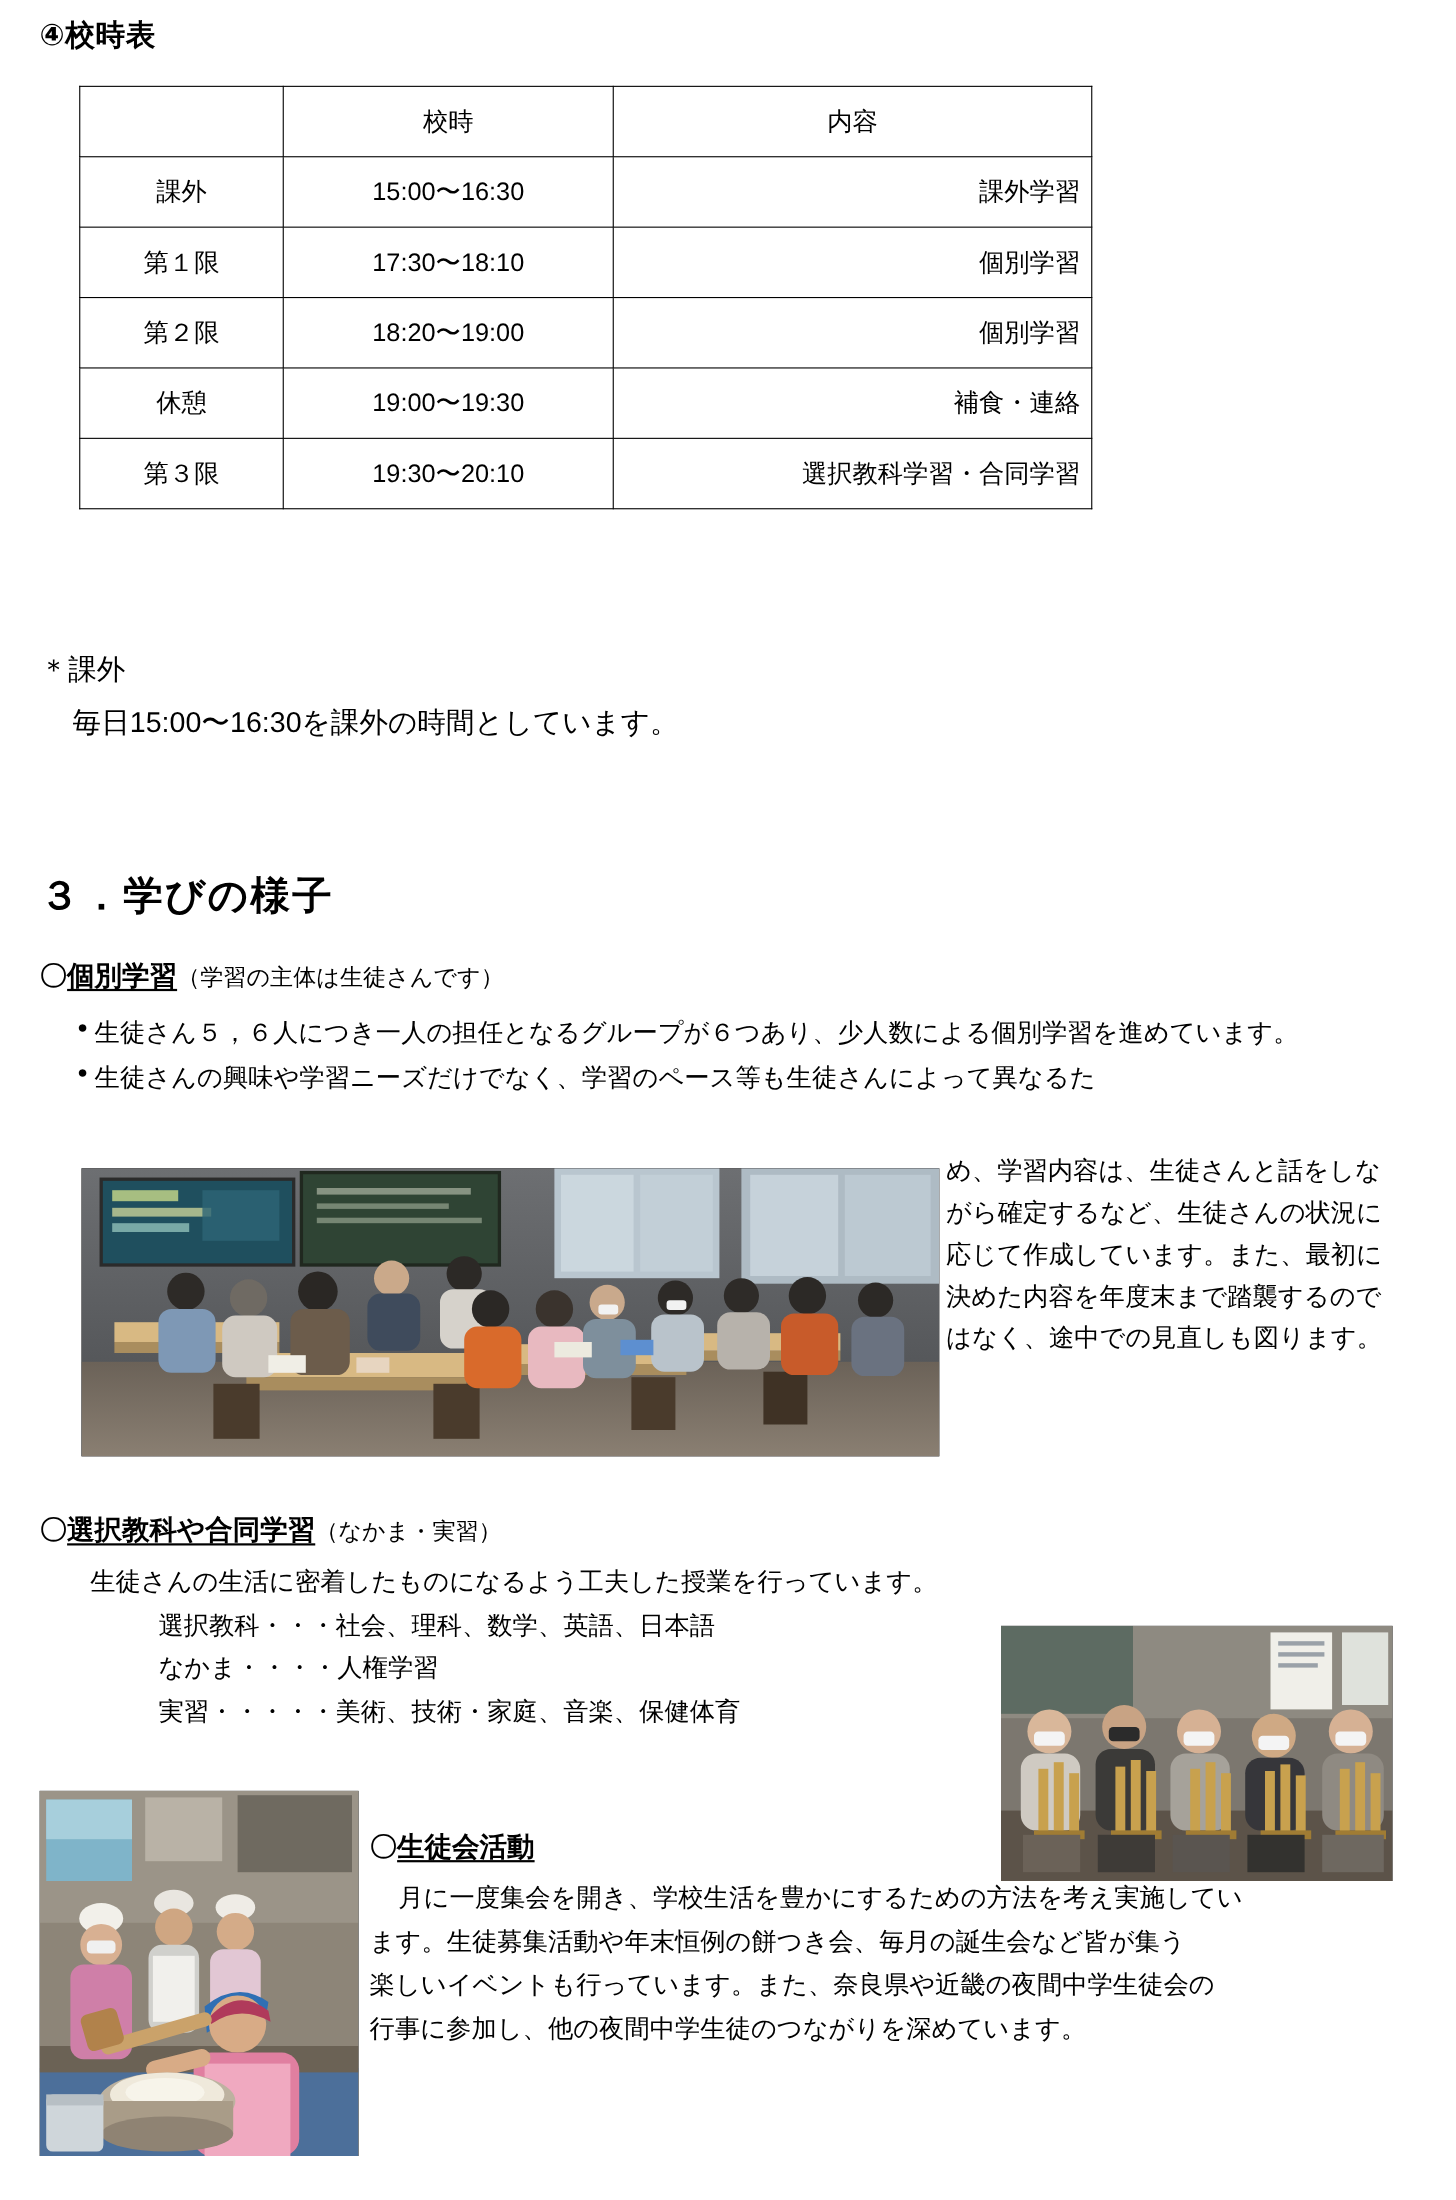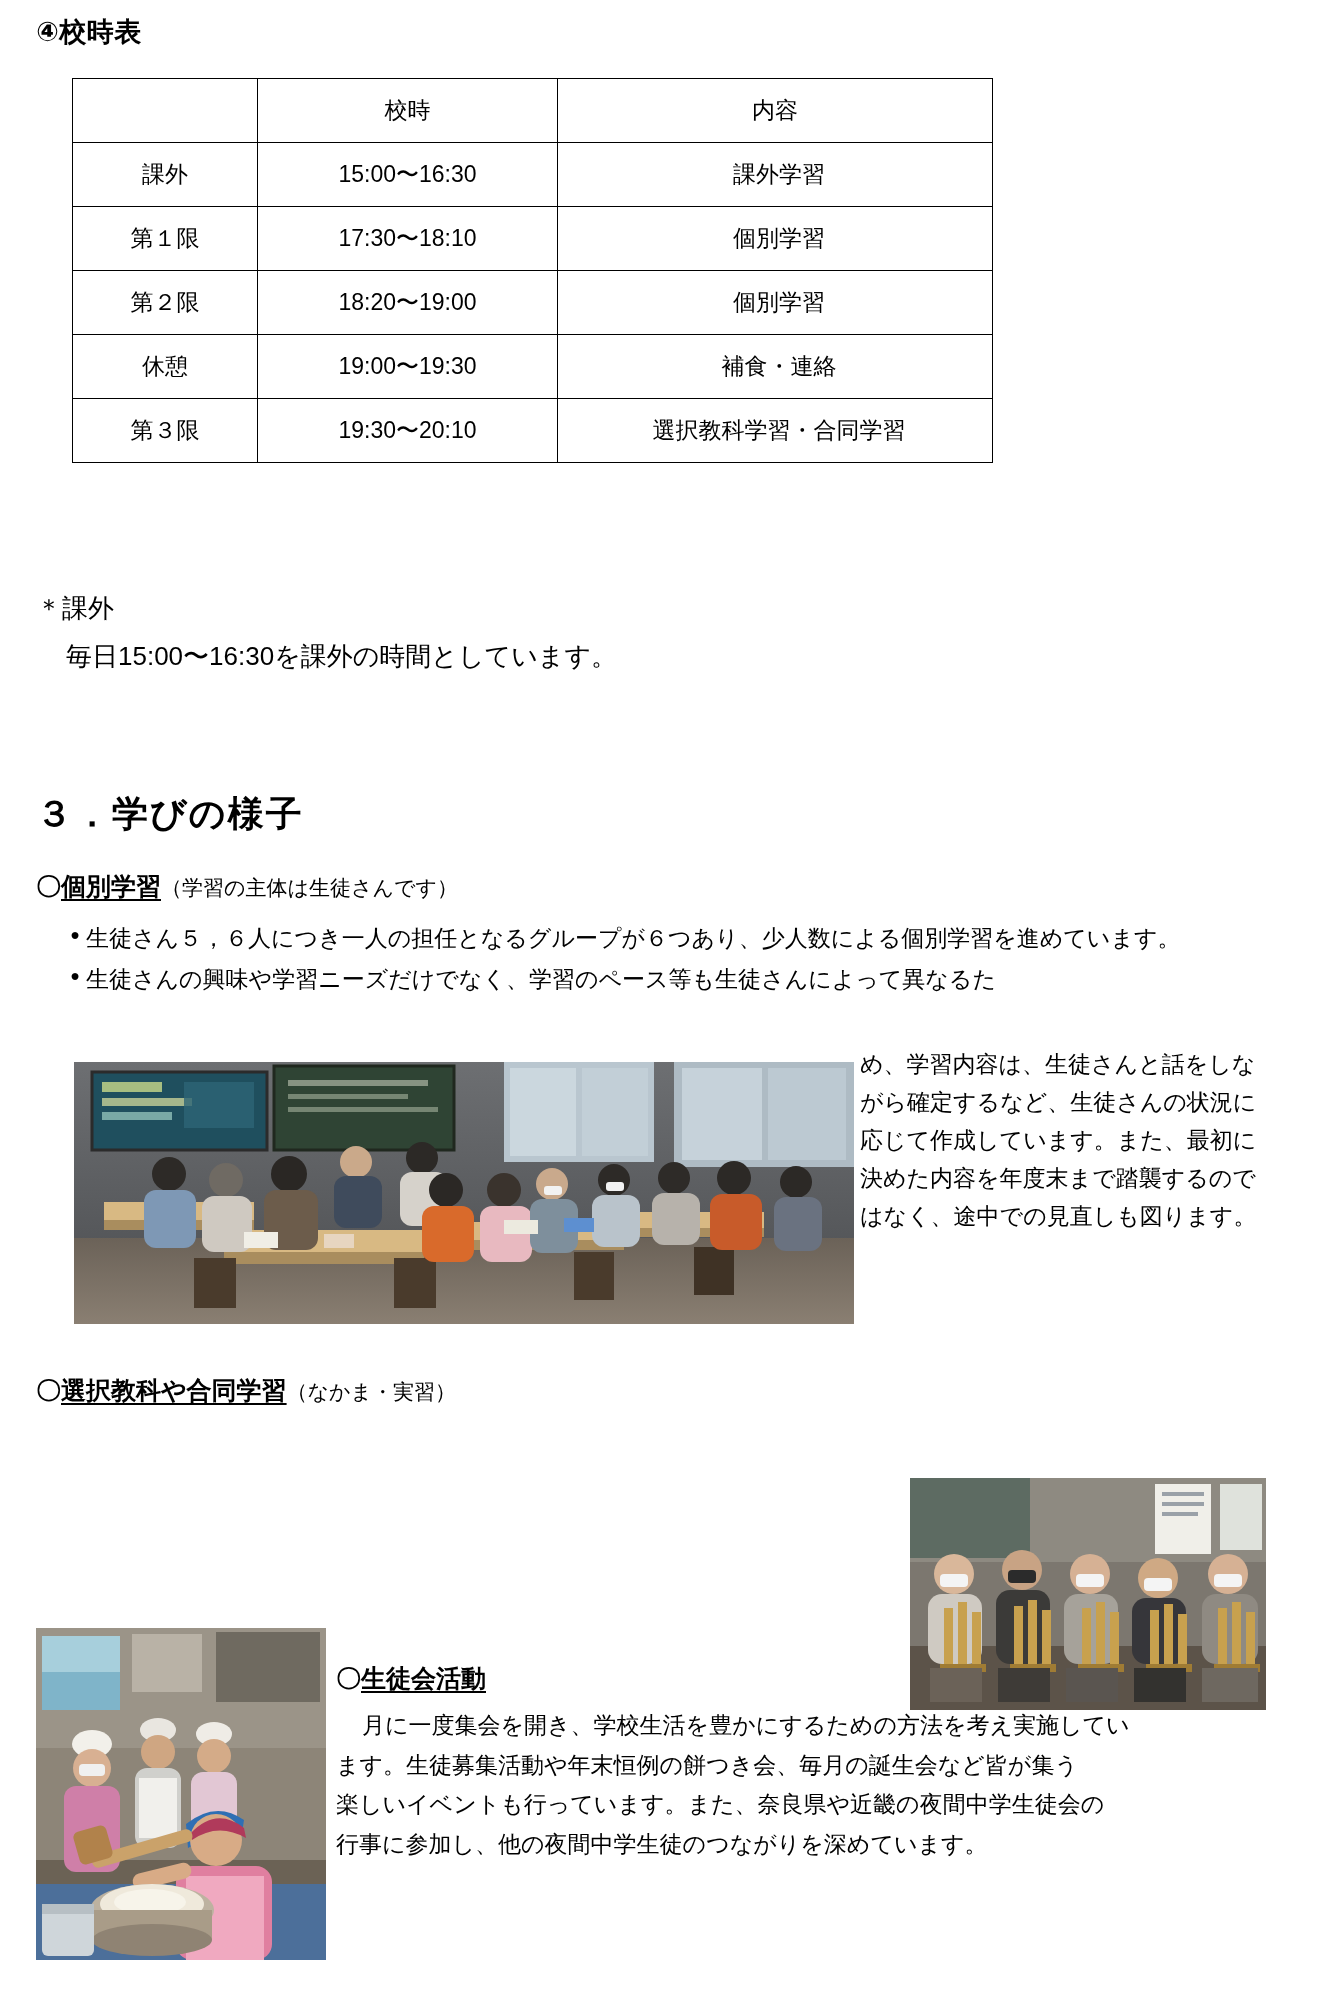--- a/index.html
+++ b/index.html
@@ -47,21 +47,21 @@
     border: 1px solid #000;
     height: 64px;
     font-size: 23px;
     padding: 0 10px;
     box-sizing: border-box;
   }
   .timetable col.c1 { width: 185px; }
   .timetable col.c2 { width: 300px; }
   .timetable col.c3 { width: 435px; }
   .tt-center { text-align: center; }
-  .tt-left { text-align: center; padding-left: 18px !important; }
+  .tt-left { text-align: right; padding-left: 18px !important; }
 
   
   .note-block {
     position: absolute;
     left: 36px;
     top: 586px;
     width: 1100px;
     font-size: 26px;
     line-height: 1.75;
   }
@@ -337,20 +337,26 @@
       <rect x="250" y="172" width="30" height="14" fill="#e7d5c0"></rect>
       <rect x="430" y="158" width="34" height="14" fill="#eceadf"></rect>
       <rect x="490" y="156" width="30" height="14" fill="#5d8fd0"></rect>
     </svg>
   </div>
 
   <div class="wrap-text">め、学習内容は、生徒さんと話をしながら確定するなど、生徒さんの状況に応じて作成しています。また、最初に決めた内容を年度末まで踏襲するのではなく、途中での見直しも図ります。</div>
 
   <div class="subhead sub2"><span>〇</span><span class="u">選択教科や合同学習</span><span class="paren">（なかま・実習）</span></div>
 
+  <div class="sub2-body">
+    <p class="indent1">生徒さんの生活に密着したものになるよう工夫した授業を行っています。</p>
+    <p class="indent2">選択教科・・・社会、理科、数学、英語、日本語</p>
+    <p class="indent2">なかま・・・・人権学習</p>
+    <p class="indent2">実習・・・・・美術、技術・家庭、音楽、保健体育</p>
+  </div>
 
   <div class="photo photo2">
     <svg width="356" height="232" viewBox="0 0 356 232" preserveAspectRatio="none">
       <rect x="0" y="0" width="356" height="232" fill="#7c776f"></rect>
 
       <rect x="0" y="0" width="356" height="84" fill="#8e8a81"></rect>
       <rect x="245" y="6" width="56" height="70" fill="#f0efe9"></rect>
       <rect x="252" y="14" width="42" height="4" fill="#9aa1a8"></rect>
       <rect x="252" y="24" width="42" height="4" fill="#9aa1a8"></rect>
       <rect x="252" y="34" width="36" height="4" fill="#9aa1a8"></rect>

